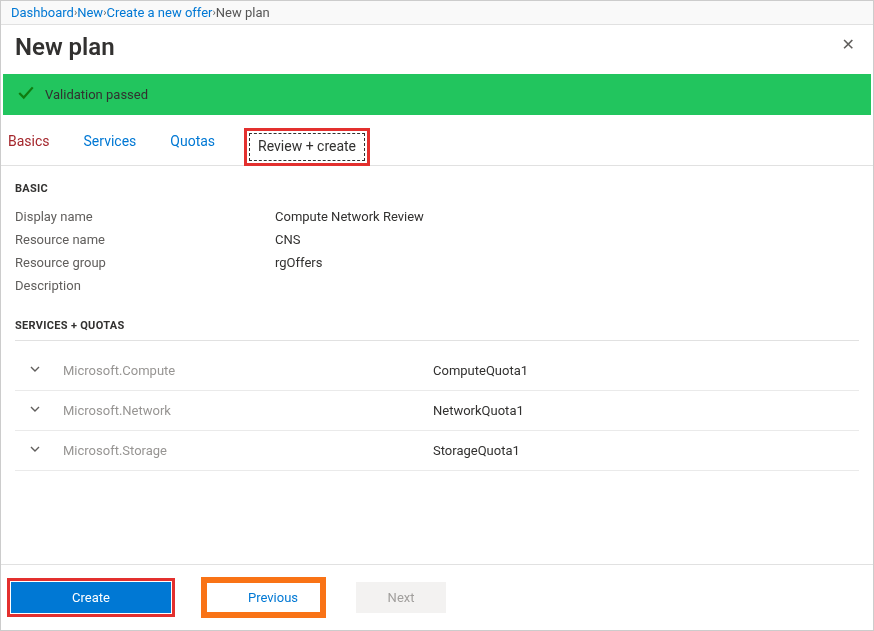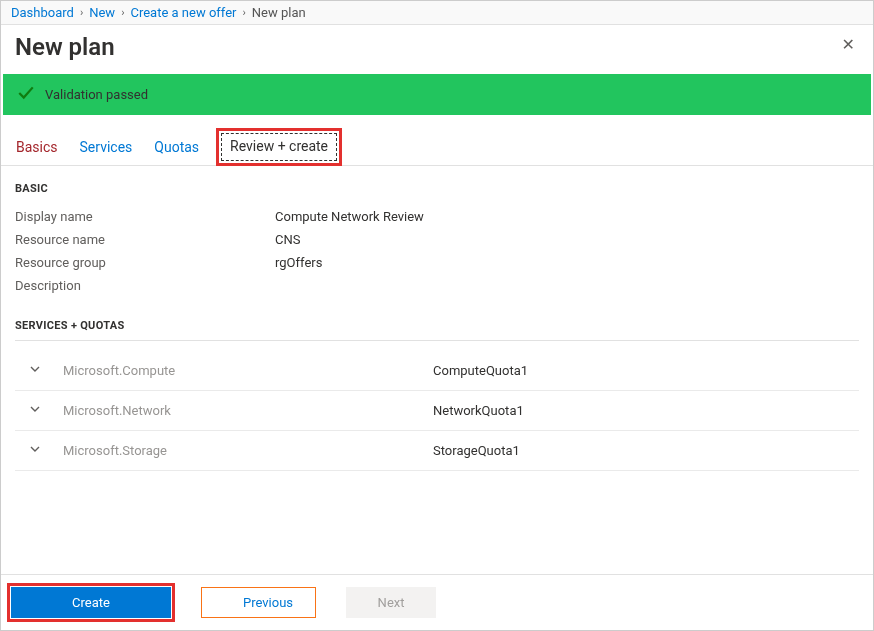--- a/index.html
+++ b/index.html
@@ -14,21 +14,20 @@
       display: flex;
       flex-direction: column;
       overflow: hidden;
     }
     .breadcrumb {
       padding: 4px 10px;
       border-bottom: 1px solid #e1e1e1;
       font-size: 13px;
       display: flex;
       align-items: center;
-      gap: 6px;
       background: #f9f9f9;
     }
     .breadcrumb a { color: #0078d4; text-decoration: none; cursor: pointer; }
     .breadcrumb .sep { color: #666; font-size: 11px; }
     .breadcrumb .current { color: #555; }
     .header-row {
       display: flex;
       align-items: flex-start;
       justify-content: space-between;
       padding: 8px 14px 4px 14px;
@@ -45,25 +44,24 @@
       align-items: center;
       gap: 10px;
       padding: 10px 14px;
       margin: 8px 2px 0 2px;
       font-size: 13px;
       color: #323130;
     }
     .validation-bar .check-icon { color: #107c10; }
     .tabs {
       display: flex;
-      gap: 22px;
-      padding: 18px 14px 0 15px;
+      gap: 34px;
+      padding: 18px 14px 0 7px;
       border-bottom: 1px solid #e1e1e1;
       font-size: 14px;
-      align-items: flex-end;
     }
     .tab {
       padding-bottom: 10px;
       cursor: pointer;
       color: #0078d4;
     }
     .tab.basics { color: #a4262c; }
     .tab.active-highlight {
       border: 1px dashed #323130;
       padding: 4px 8px 6px 8px;
@@ -125,21 +123,21 @@
       min-width: 90px;
     }
     .btn-primary {
       background: #0078d4;
       color: #fff;
       min-width: 160px;
     }
     .btn-primary-wrap { outline: 3px solid #e3302e; outline-offset: 1px; display: inline-block; }
     .btn-secondary {
       background: #fff;
-      border: 1px solid #f97316;
+      border: 6px solid #f97316;
       color: #0078d4;
       padding-left: 41px;
     }
     .btn-disabled {
       background: #f3f2f1;
       color: #a19f9d;
       cursor: default;
     }
   </style>
 </head>

